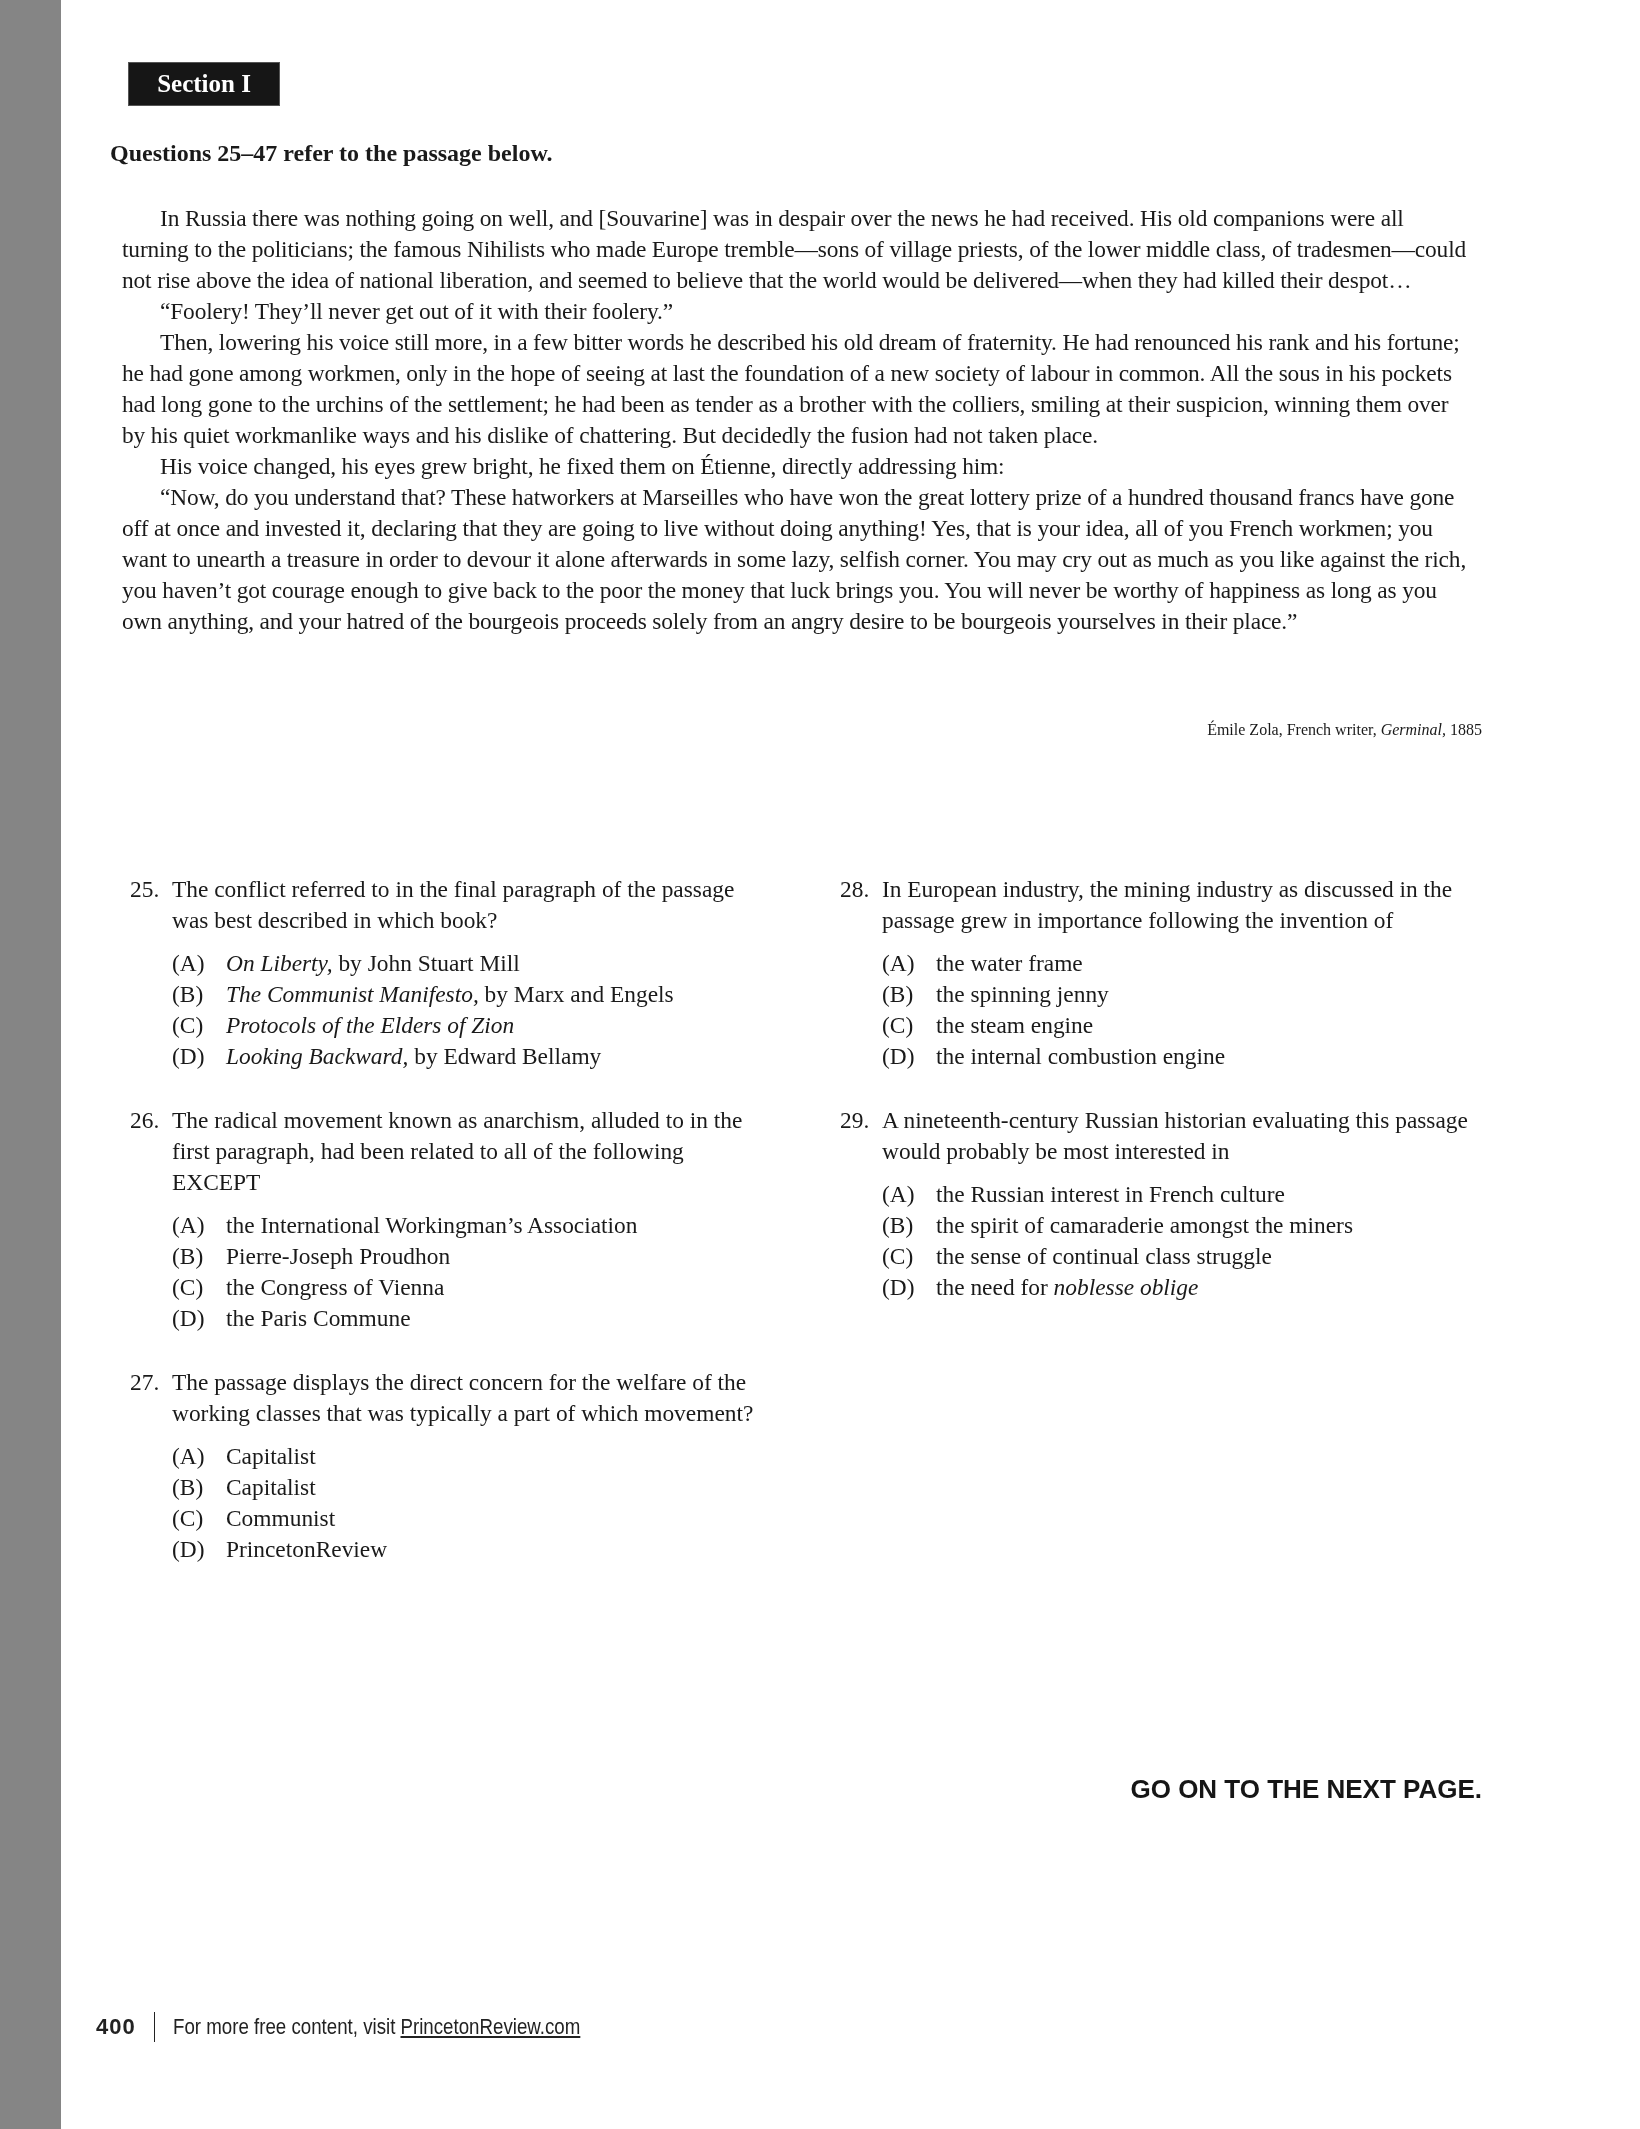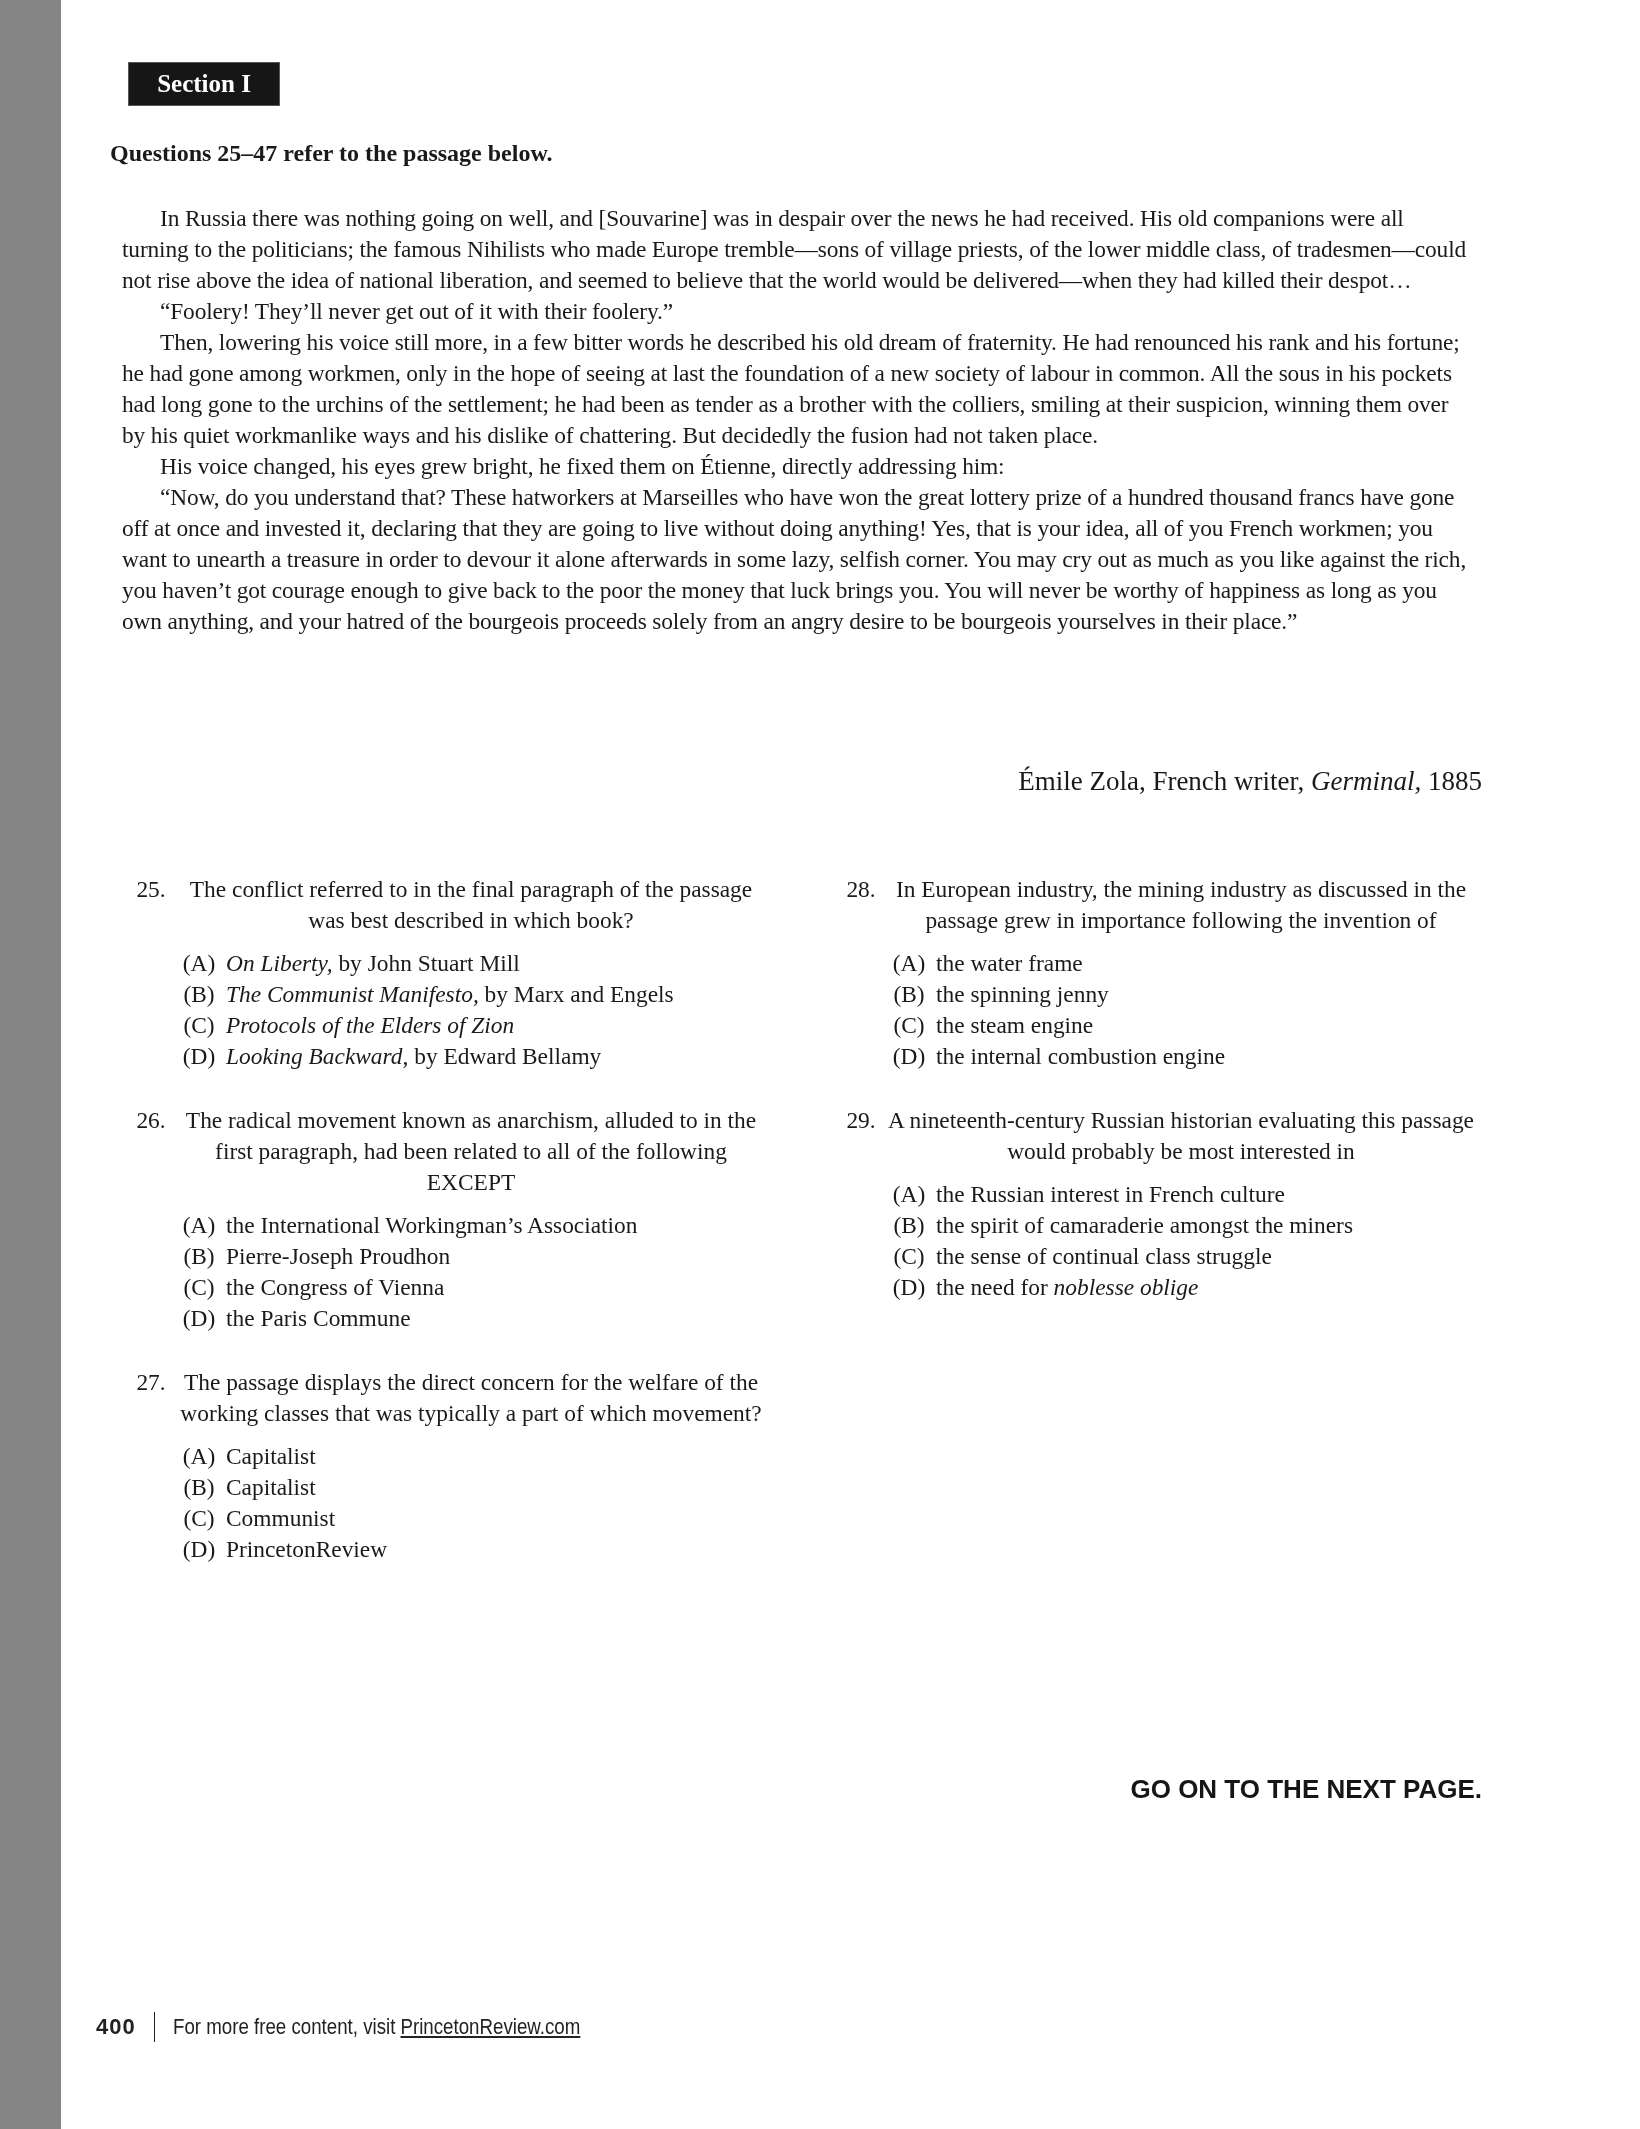--- a/index.html
+++ b/index.html
@@ -17,27 +17,27 @@
   }
   .intro {
     position: absolute; left: 110px; top: 140px; font-weight: bold; font-size: 24px;
   }
   .passage {
     position: absolute; left: 122px; top: 203px; width: 1345px;
     font-size: 23.4px; line-height: 31px; letter-spacing: -0.15px;
   }
   .passage p { margin: 0; text-indent: 38px; }
   .citation {
-    position: absolute; right: 158px; top: 766px; font-size: 27px;
+    position: absolute; right: 158px; top: 721px; font-size: 16px;
   }
   .citation i { font-style: italic; }
   .col { position: absolute; width: 640px; font-size: 23.4px; line-height: 31px; }
   .col-left { left: 130px; top: 874px; }
   .col-right { left: 840px; top: 874px; }
-  .question { margin-bottom: 33px; text-align: center; }
+  .question { margin-bottom: 33px; }
   .q-stem { display: flex; }
   .q-num { width: 42px; flex: none; }
   .q-text { flex: 1; }
   .choices { margin: 12px 0 0 42px; padding: 0; list-style: none; }
   .choice { display: flex; }
   .choice-letter { width: 54px; flex: none; }
   .choice-text i { font-style: italic; }
   .next-page {
     position: absolute; right: 158px; top: 1774px;
     font-family: "Liberation Sans", "DejaVu Sans", sans-serif; font-weight: bold; font-size: 26px; color: #161616;

